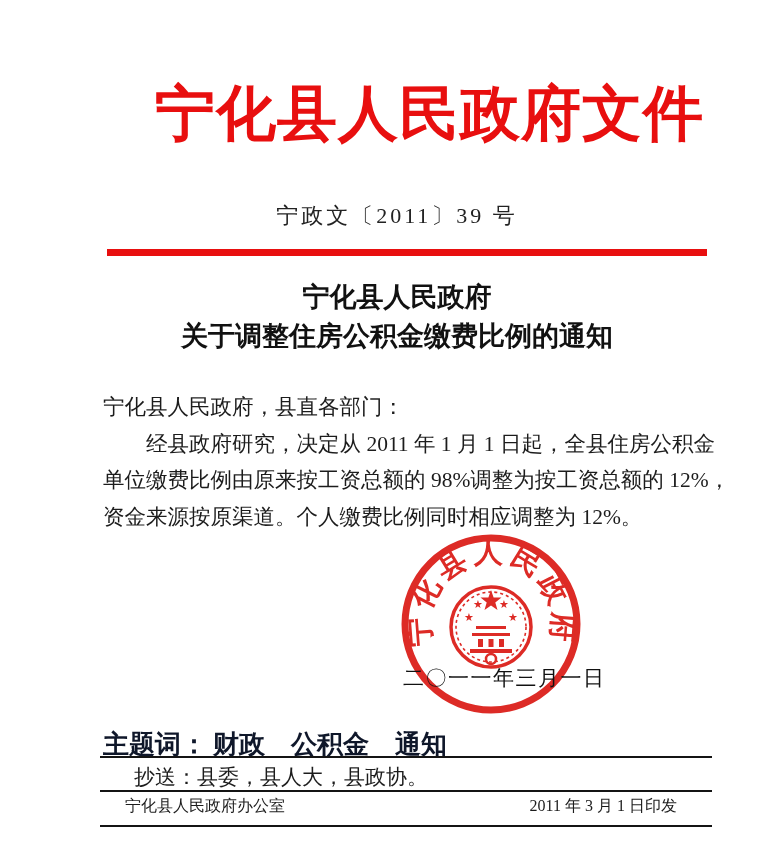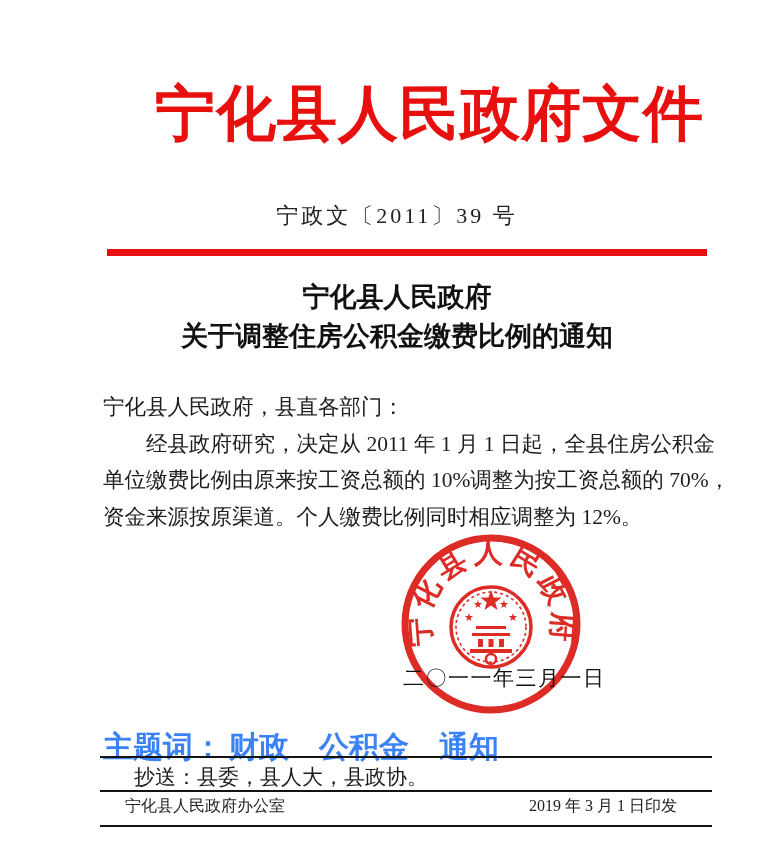--- a/index.html
+++ b/index.html
@@ -83,23 +83,23 @@
     font-size:21px;
     letter-spacing:1.5px;
     color:#111111;
     z-index:3;
     white-space:nowrap;
   }
   .subject-row{
     position:absolute;
     left:103px;
     top:727px;
-    font-size:30px;
+    font-size:26px;
     font-weight:bold;
-    color:#3b82f6;
+    color:#0f172a;
     white-space:nowrap;
   }
   .subject-row .terms{ margin-left:6px; }
   .hrule{
     position:absolute;
     left:100px;
     width:612px;
     height:2px;
     background:#141414;
   }
@@ -136,21 +136,21 @@
   <div class="red-rule"></div>
 
   <div class="center-band doc-title">
     <div>宁化县人民政府</div>
     <div>关于调整住房公积金缴费比例的通知</div>
   </div>
 
   <div class="body-text">
     <div>宁化县人民政府，县直各部门：</div>
     <div class="indent">经县政府研究，决定从 2011 年 1 月 1 日起，全县住房公积金</div>
-    <div>单位缴费比例由原来按工资总额的 10%调整为按工资总额的 70%，</div>
+    <div>单位缴费比例由原来按工资总额的 98%调整为按工资总额的 12%，</div>
     <div>资金来源按原渠道。个人缴费比例同时相应调整为 12%。</div>
   </div>
 
   <svg class="seal" viewBox="0 0 186 186" xmlns="http://www.w3.org/2000/svg">
     <circle cx="93" cy="93" r="86" fill="none" stroke="#dd2b26" stroke-width="7"></circle>
     <path id="sealArc" d="M 49.2 136.8 A 62 62 0 1 1 136.8 136.8" fill="none"></path>
     <text font-size="29" font-weight="bold" fill="#dd2b26" font-family="'Liberation Serif','DejaVu Serif',serif" letter-spacing="5">
       <textPath href="#sealArc" startOffset="50%" text-anchor="middle">宁化县人民政府</textPath>
     </text>
 
@@ -183,18 +183,18 @@
   <div class="hrule rule-1"></div>
 
   <div class="cc-row">
     <span>抄送：</span><span>县委，县人大，县政协。</span>
   </div>
 
   <div class="hrule rule-2"></div>
 
   <div class="issuer-row">
     <span>宁化县人民政府办公室</span>
-    <span>2019 年 3 月 1 日印发</span>
+    <span>2011 年 3 月 1 日印发</span>
   </div>
 
   <div class="hrule rule-3"></div>
 
 </div>
 
 </body></html>

